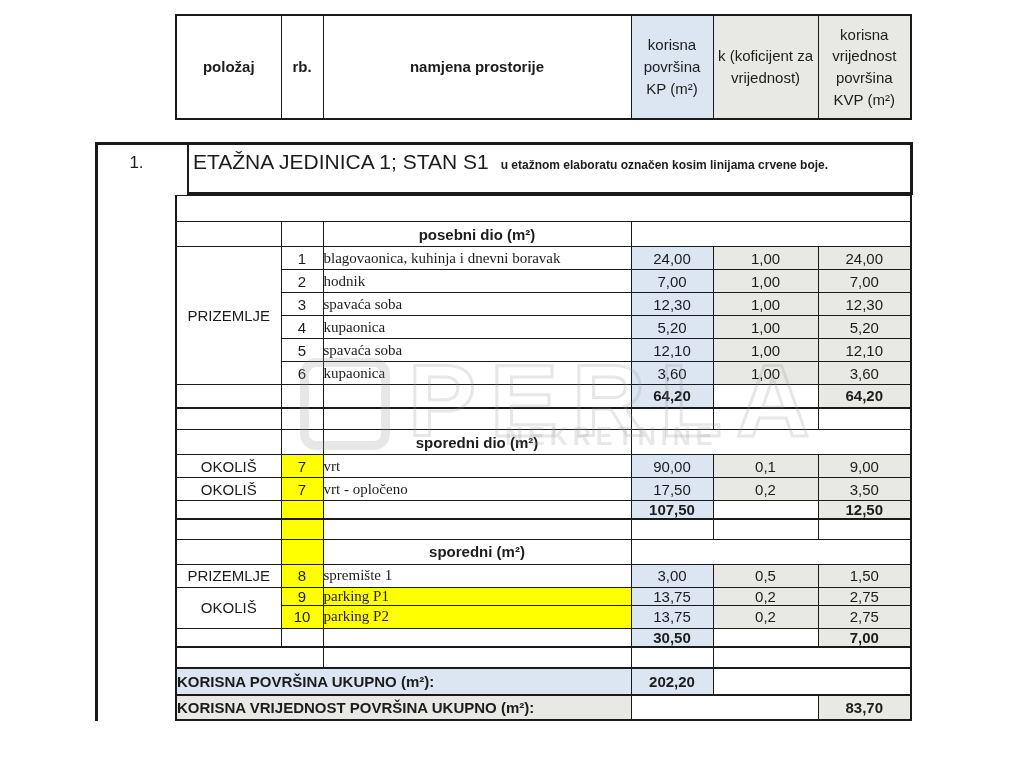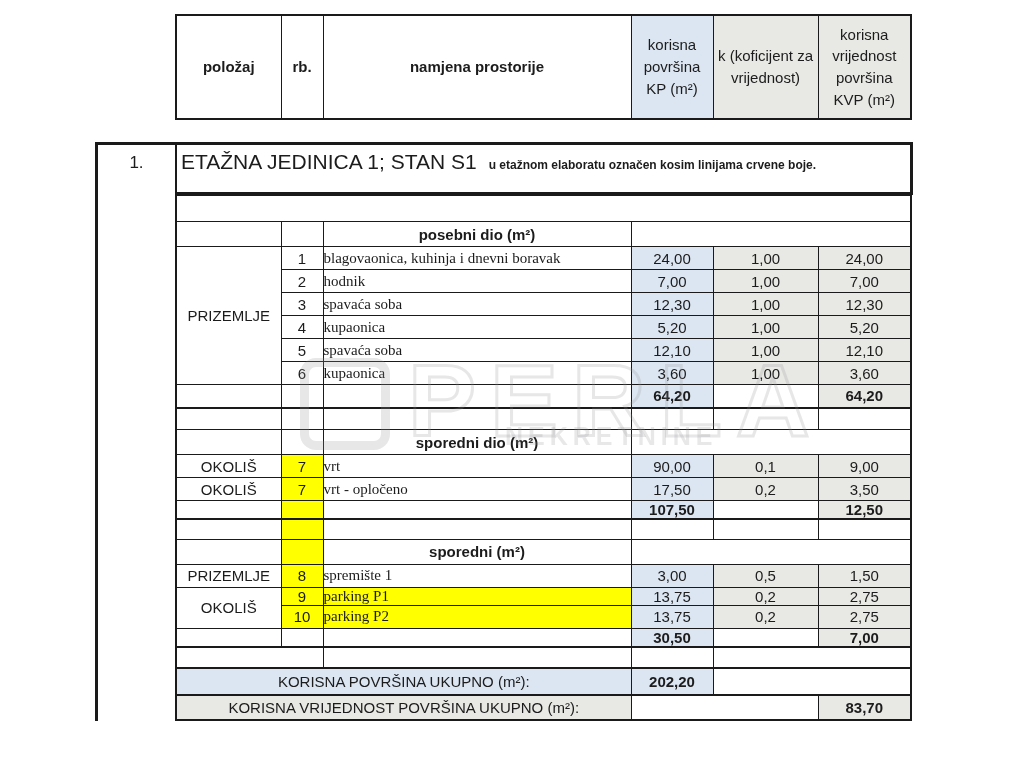--- a/index.html
+++ b/index.html
@@ -39,38 +39,38 @@
   }
   .unit-no{
     position:absolute;left:0;top:8px;width:77px;text-align:center;
     font-size:17px;
   }
   .content{margin-left:77px;width:738px;}
 
   .title-row{
     height:50px;border-left:2px solid var(--line);
     border-right:3px solid var(--line);border-bottom:3px solid var(--line);
-    display:flex;align-items:baseline;padding:5px 16px 0 4px;
+    display:flex;align-items:baseline;padding:5px 16px 0 4px;margin-left:12px;
   }
   .title-main{font-size:21px;letter-spacing:0;}
   .title-note{font-size:12px;font-weight:600;margin-left:12px;}
 
   .main-table{
     width:735px;border-collapse:collapse;table-layout:fixed;
     border-left:2px solid var(--line);border-right:2.5px solid var(--line);
   }
   .main-table td{
     border:1.5px solid var(--line);font-size:15px;vertical-align:middle;
     overflow:hidden;white-space:nowrap;padding:0;
   }
   .c{text-align:center;}
   .nm{text-align:left;padding:0 5px;font-family:Liberation Serif, serif;}
   .b{font-weight:bold;margin-left:44px;}
   .sec-h{font-weight:bold;text-align:center;font-size:15px;}
-  .tot-label{text-align:center;padding-right:8px;font-weight:normal;font-size:14.5px;}
+  .tot-label{text-align:left;padding-right:8px;font-weight:bold;font-size:14.5px;}
   tr.sub td{border-bottom:2.5px solid var(--line);}
   tr.total td{border-top:2.5px solid var(--line);border-bottom:2.5px solid var(--line);}
   tr.rh26{height:26px;} tr.rh25{height:25px;} tr.rh23{height:23px;}
   tr.rh24{height:15px;} tr.rh22{height:22px;} tr.rh21{height:21px;}
   tr.rh20{height:20px;} tr.rh27{height:27px;}
 
   
   .watermark{position:absolute;left:300px;top:350px;z-index:5;pointer-events:none;display:flex;}
   .wm-logo{
     width:90px;height:92px;border:9px solid rgba(145,145,150,0.22);

